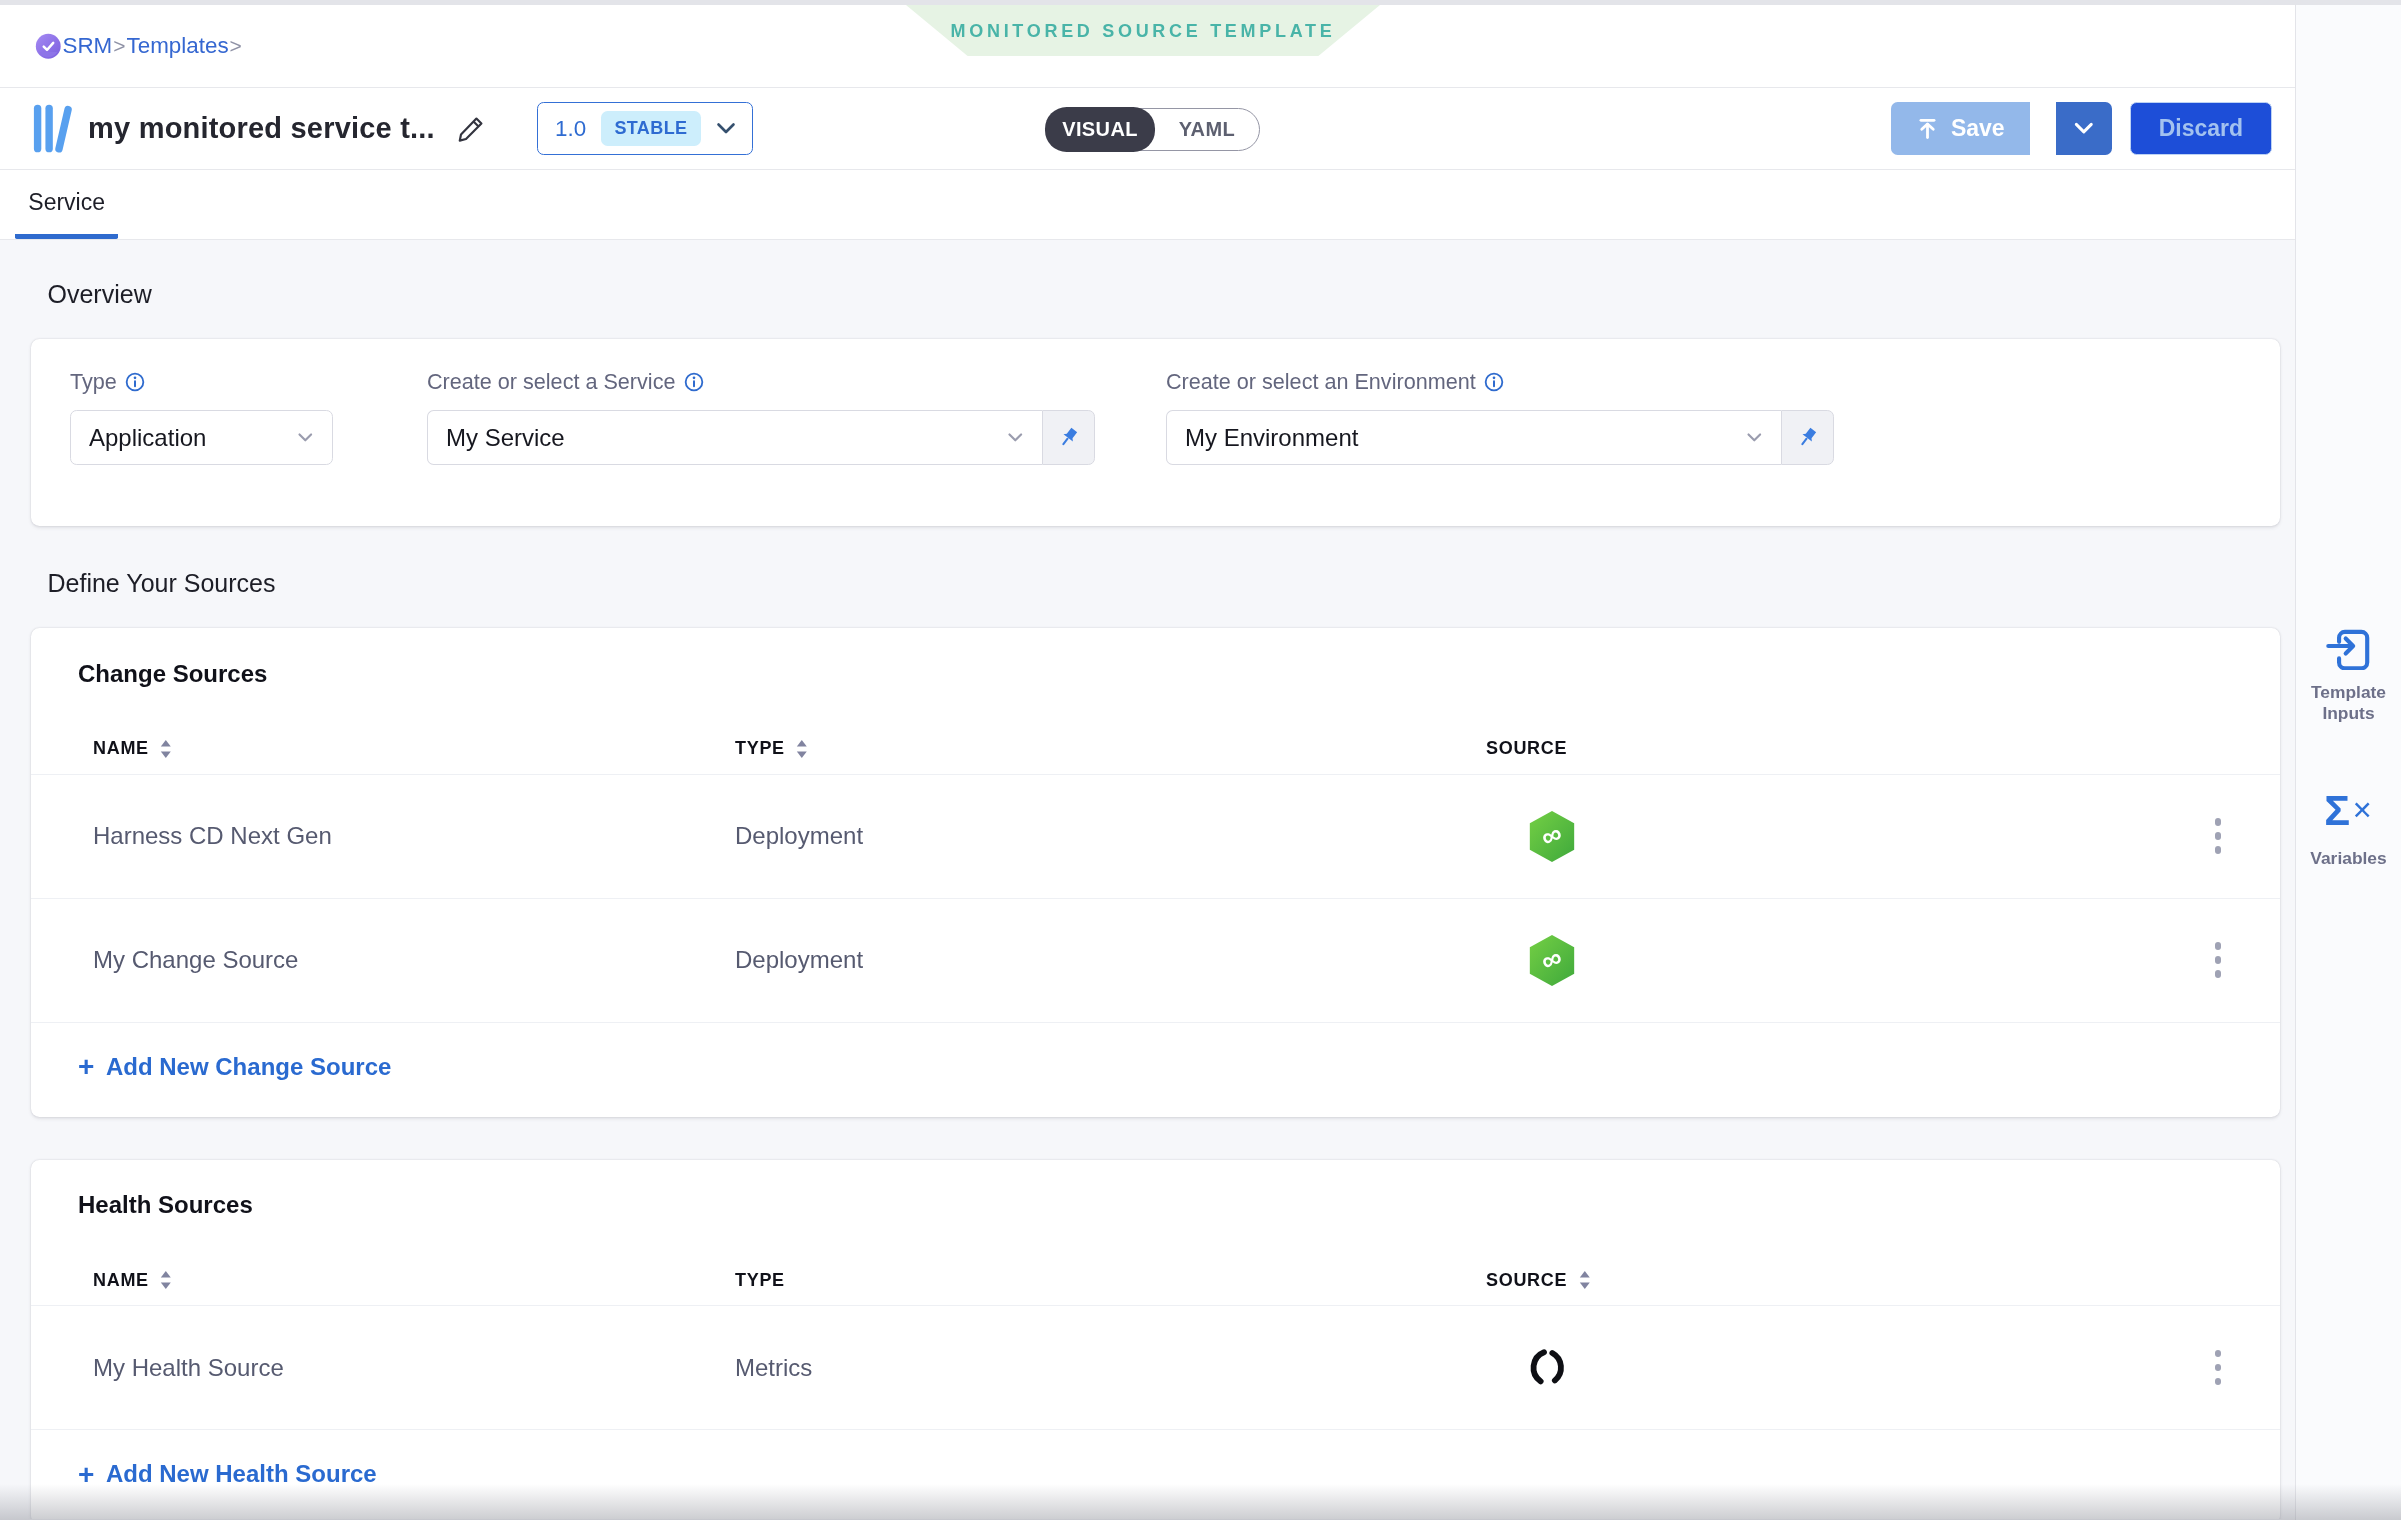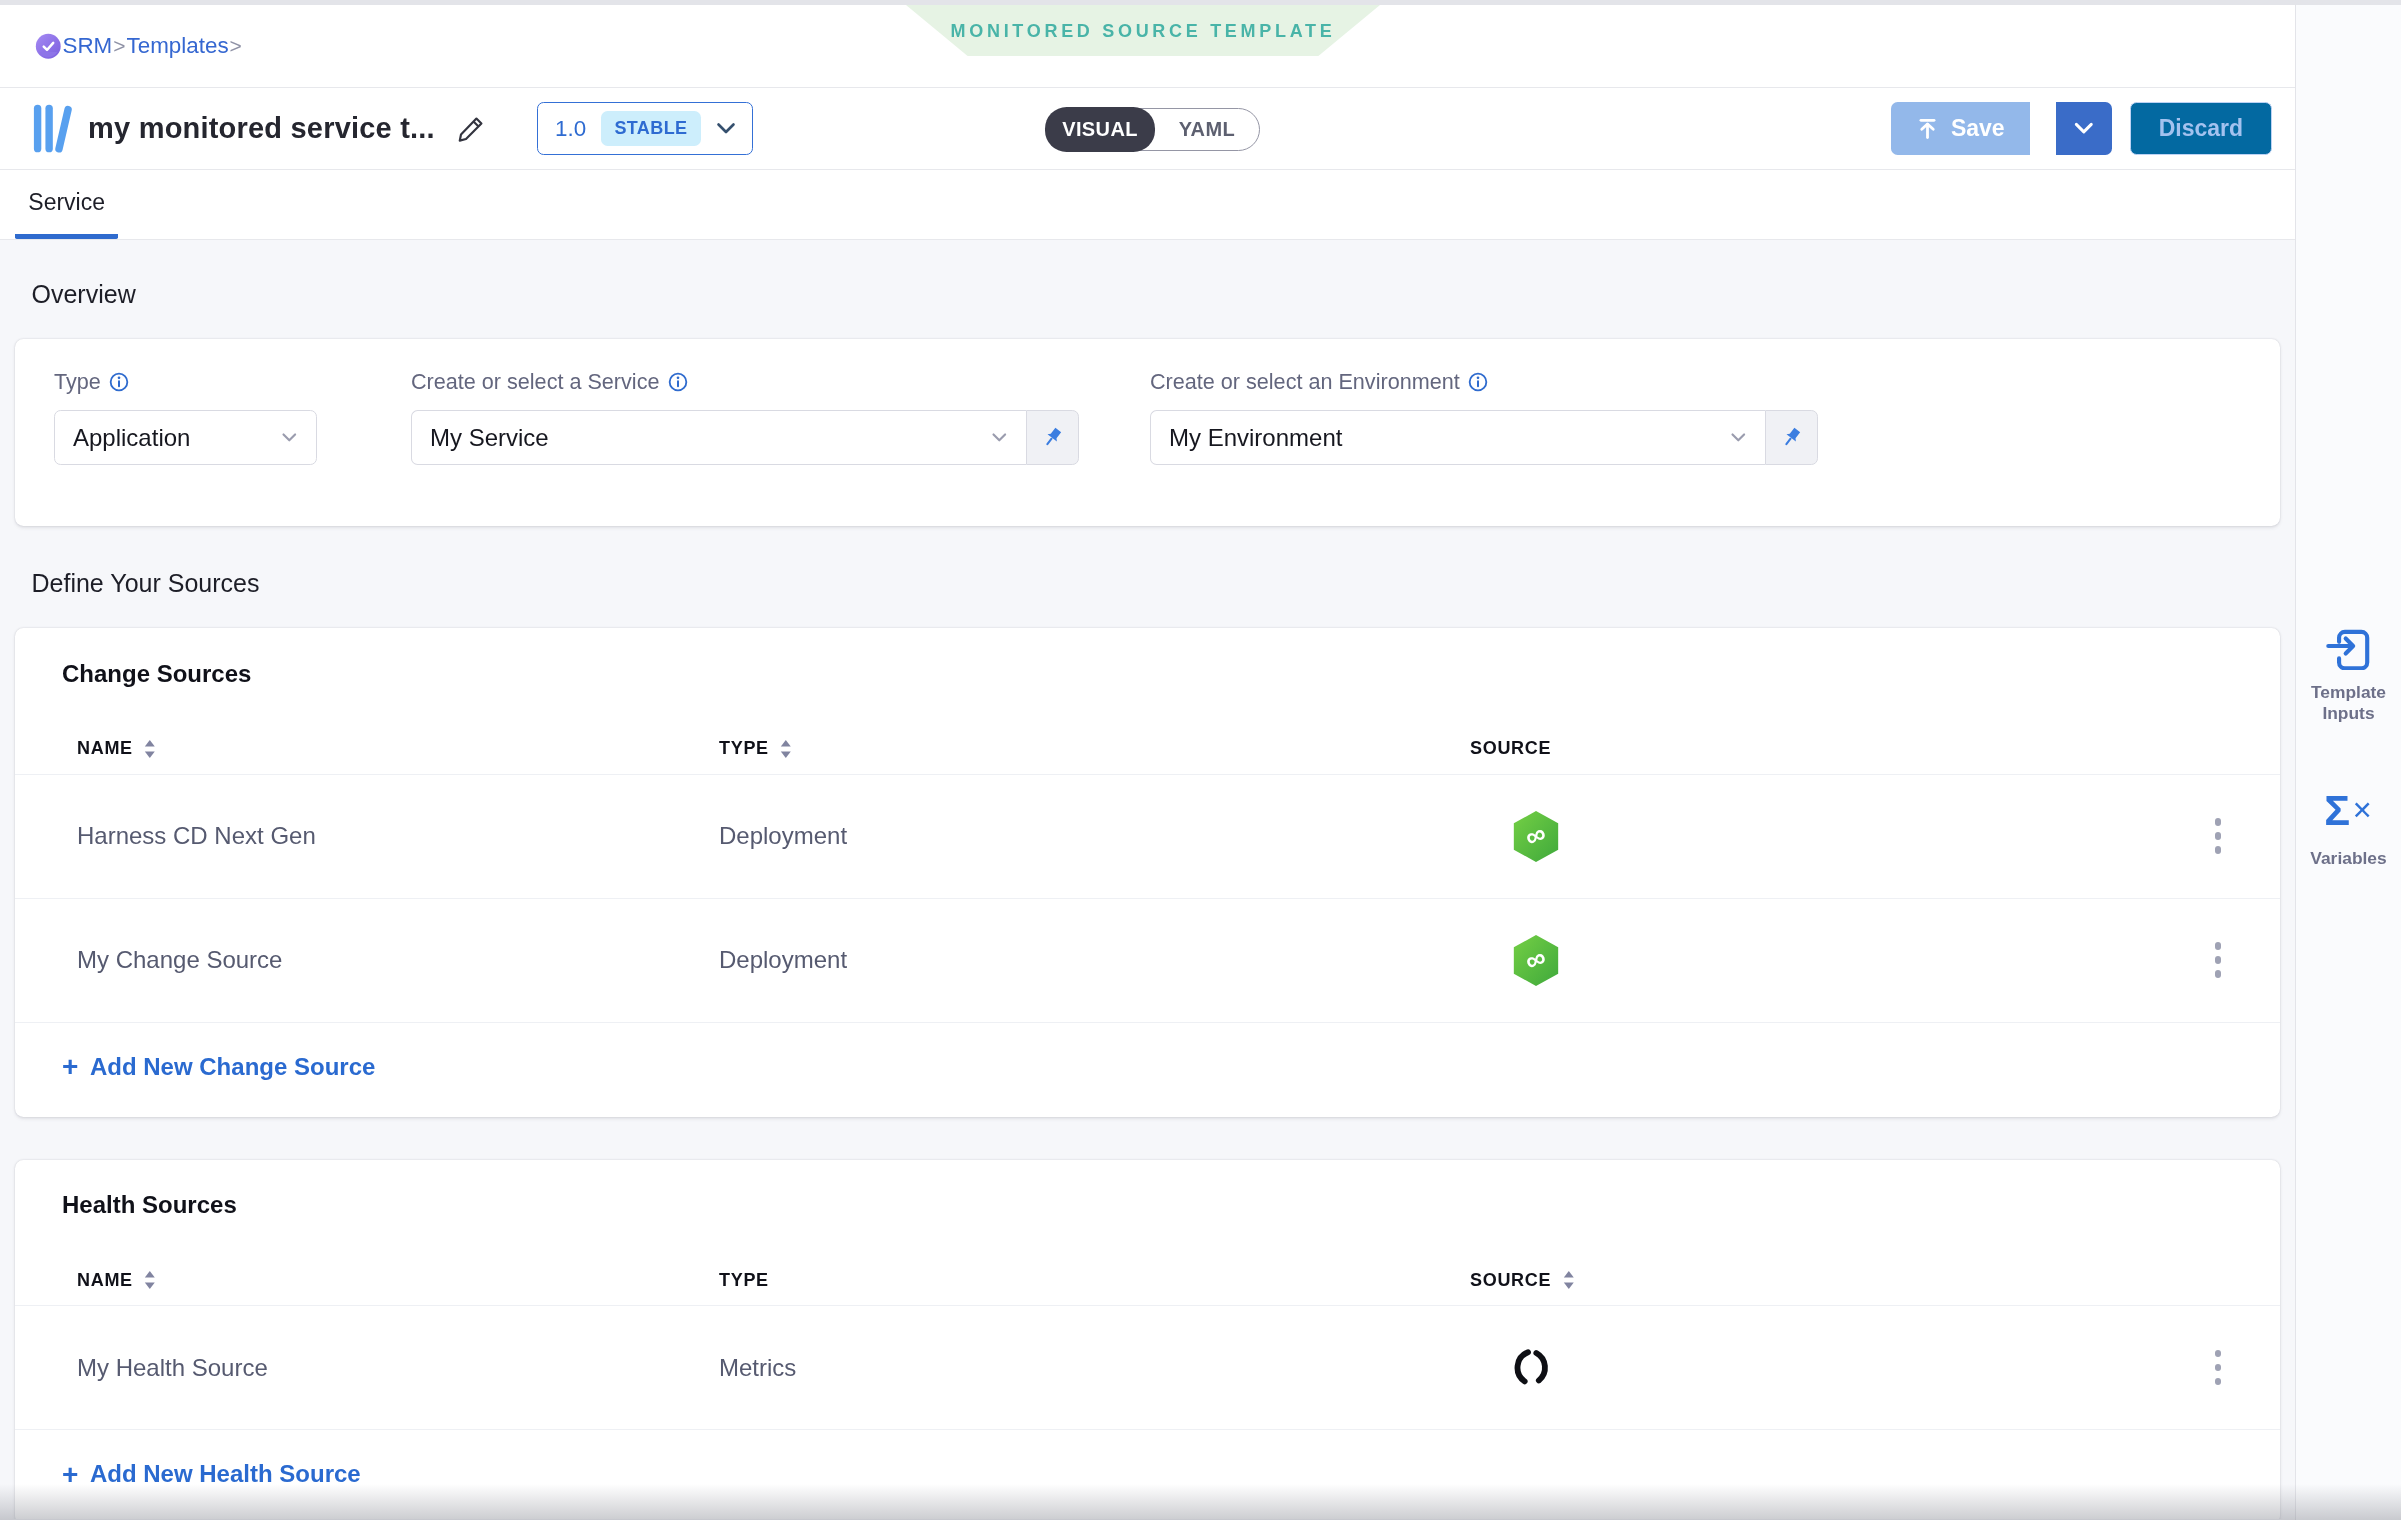--- a/index.html
+++ b/index.html
@@ -62,31 +62,31 @@
   }
   .mode-seg { flex: 1; display: flex; align-items: center; justify-content: center; font-size: 20px; font-weight: bold; letter-spacing: 0.4px; }
   .mode-seg.active { background: #3b3c49; color: #fff; border-radius: 21.6px; margin: -1.7px 0 -1.7px -1.7px; flex: 1.05; }
   .mode-seg.inactive { color: #5d6070; }
 
   .actions { margin-left: auto; display: flex; align-items: center; }
   .save-split { display: flex; height: 53px; border-radius: 6.6px; overflow: hidden; cursor: pointer; gap: 24px; }
   .save-main { background: #93b8ea; color: #fff; font-size: 23px; font-weight: bold; display: flex; align-items: center; gap: 11.6px; padding: 0 25px; }
   .save-caret { background: #3a6cc8; width: 58px; display: flex; align-items: center; justify-content: center; border-left: 2.5px solid #ffffff; }
   .discard-btn {
-    margin-left: 18px; height: 53px; border: 1.7px solid #bcd2f4; border-radius: 6.6px; background: #0369a1;
+    margin-left: 18px; height: 53px; border: 1.7px solid #bcd2f4; border-radius: 6.6px; background: #1d4ed8;
     color: #a3c2ef; font-size: 23px; font-weight: bold; padding: 0 28px; display: flex; align-items: center; cursor: pointer;
   }
 
   .tab-row { height: 70px; background: #fff; border-bottom: 1.7px solid #e7e8ec; padding-left: 15px; display: flex; }
   .tab {
     padding: 0 13.3px; display: flex; align-items: center; font-size: 23px; font-weight: normal; color: #1d1e27;
     border-bottom: 5px solid #2f6bce; cursor: pointer; border-radius: 1.7px;
   }
 
-  .content { position: relative; height: 1279px; overflow: hidden; }
+  .content { position: relative; height: 1279px; overflow: hidden; margin-left: 16px; }
   .section-heading { font-size: 25px; font-weight: 400; color: #1d1e27; margin: 40px 0 0 31.5px; }
 
   .card {
     margin: 30px 15px 0 15px; background: #fff; border-radius: 8.3px;
     box-shadow: 0 0 1.7px rgba(40,41,61,0.18), 0 1.7px 3.3px rgba(96,97,112,0.14);
   }
   .overview-card { height: 187px; padding: 30px 0 0 39px; display: flex; }
 
   .field-group { display: flex; flex-direction: column; }
   .field-label { display: flex; align-items: center; gap: 8.3px; font-size: 21.6px; color: #63667e; }

